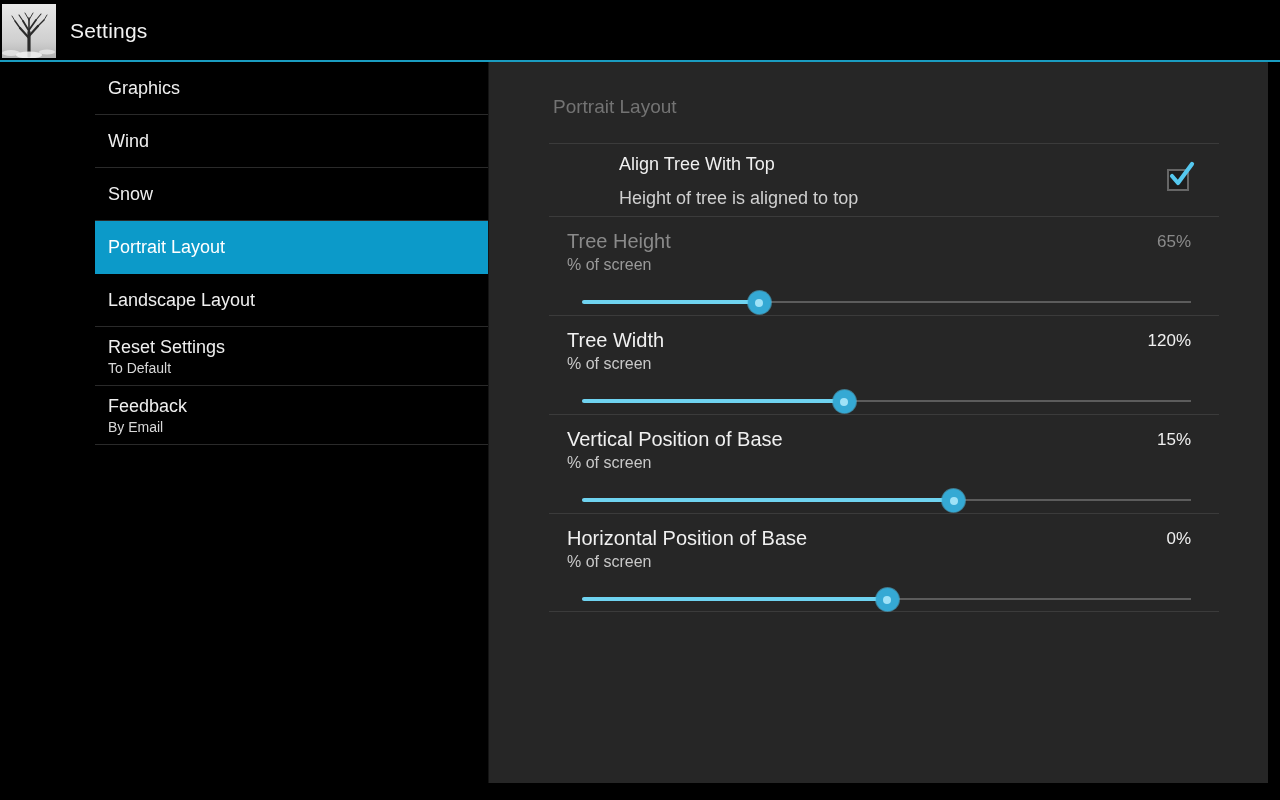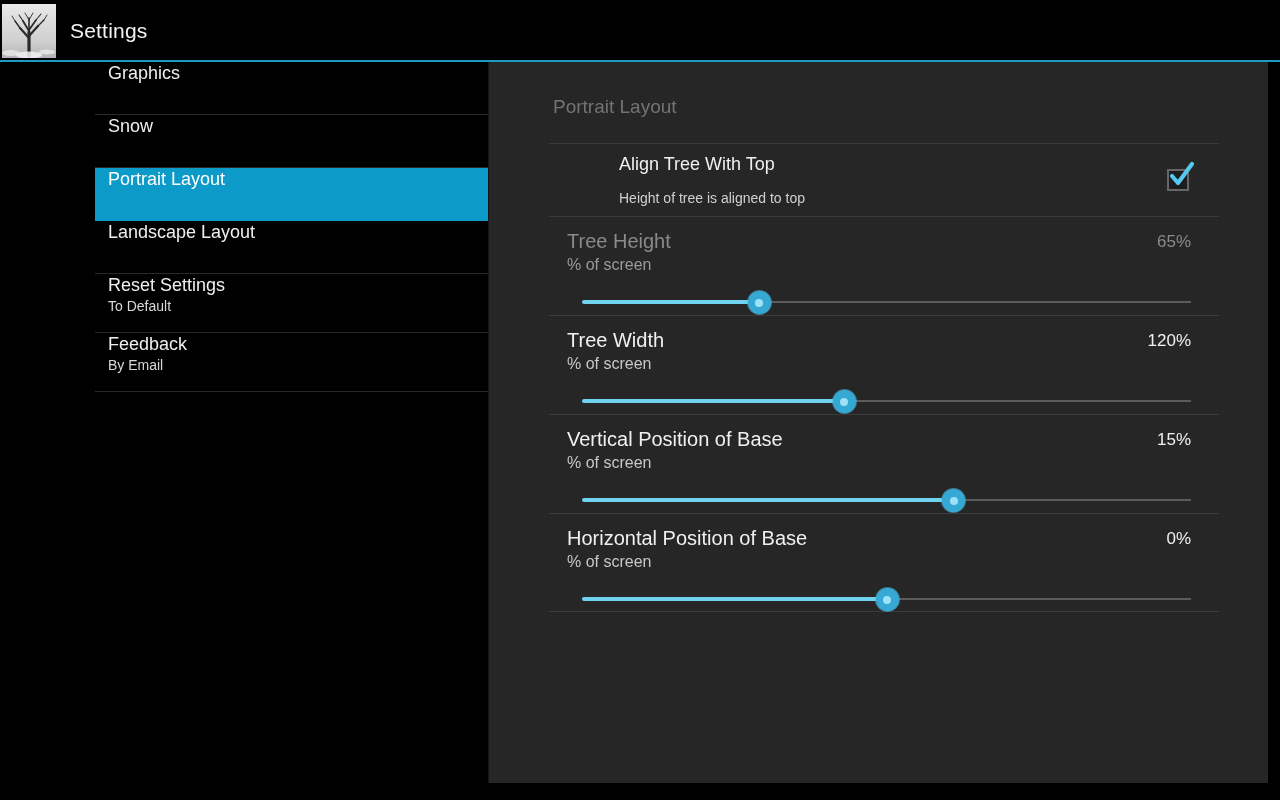--- a/index.html
+++ b/index.html
@@ -64,21 +64,21 @@
   }
 
   .nav-item {
     position: relative;
     margin-left: 95px;
     width: 393px;
     padding: 0 0 0 13px;
     height: 53px;
     display: flex;
     flex-direction: column;
-    justify-content: flex-start;
+    justify-content: center;
     border-bottom: 1px solid #2a2a2a;
     background: #000000;
     cursor: pointer;
   }
   .nav-item.two-line { height: 59px; }
   .nav-item.selected {
     background: #0c9ac9;
     border-bottom: 1px solid #0c9ac9;
   }
   .nav-item .nav-label {
@@ -135,21 +135,21 @@
     padding-right: 8px;
   }
   .check-texts { flex: 1 1 auto; }
   .check-title {
     color: #f0f0f0;
     font-size: 18px;
     line-height: 23px;
   }
   .check-sub {
     color: #d0d0d0;
-    font-size: 14px;
+    font-size: 18px;
     line-height: 19px;
     margin-top: 13px;
   }
   .checkbox {
     position: relative;
     width: 22px; height: 22px;
     border: 2px solid #666666;
     background: #1d1d1d;
     flex: 0 0 auto;
     margin-right: 22px;
@@ -273,20 +273,23 @@
     </div>
     <div id="app-title">Settings</div>
   </div>
   <div id="header-rule"></div>
 
   <div id="sidebar">
     <div class="nav-item">
       <span class="nav-label">Graphics</span>
     </div>
     <div class="nav-item">
+      <span class="nav-label">Wind</span>
+    </div>
+    <div class="nav-item">
       <span class="nav-label">Snow</span>
     </div>
     <div class="nav-item selected">
       <span class="nav-label">Portrait Layout</span>
     </div>
     <div class="nav-item">
       <span class="nav-label">Landscape Layout</span>
     </div>
     <div class="nav-item two-line">
       <span class="nav-label">Reset Settings</span>

